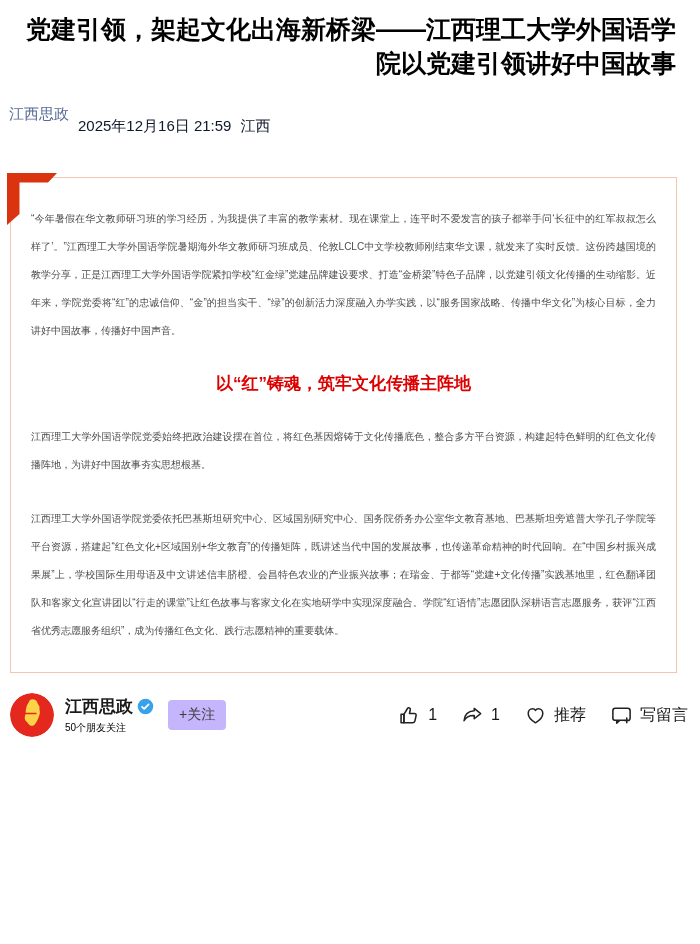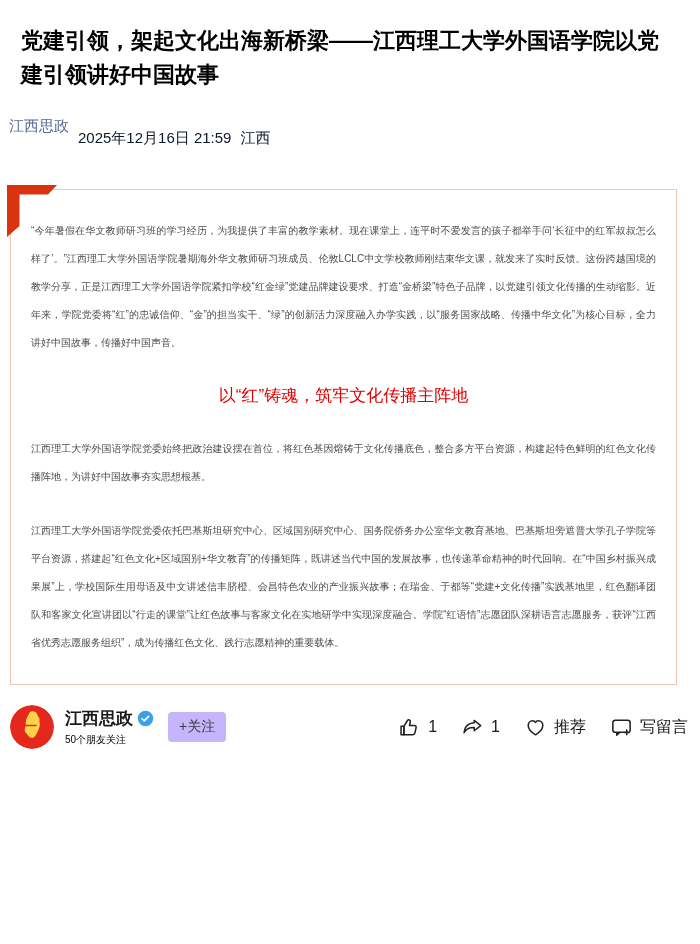--- a/index.html
+++ b/index.html
@@ -10,39 +10,40 @@
   }
   *{box-sizing:border-box;}
   html,body{margin:0;padding:0;}
   body{
     width:700px;height:944px;overflow:hidden;background:#ffffff;
     font-family:"Liberation Sans","DejaVu Sans",sans-serif;color:#333;
   }
   
   .header{padding:12px 24px 0 9px;}
   .title{
-    margin:12px;font-size:22px;line-height:34px;font-weight:700;color:#000;
+    margin:0;font-size:25px;line-height:34px;font-weight:700;color:#000;
     word-break:break-all;
+    text-align:right;
   }
   .meta{margin-top:12px;font-size:15px;display:flex;align-items:center;gap:9px;}
   .meta .author{color:var(--meta-blue);cursor:pointer;}
   .meta .date,.meta .loc{color:#0f172a;margin-top:25px;}
   
   .content-box{
     position:relative;margin:41px 23px 0 10px;
     border:1px solid var(--border-pink);
     padding:1px 20px;background:#fff;
   }
   .corner{position:absolute;top:-5px;left:-4px;color:var(--ribbon-red);}
   .content-box p{
     font-size:10px;line-height:28px;color:#4c4c4c;margin:26px 0;
     text-align:justify;word-break:break-all;
   }
   .content-box h2.sec{
-    font-size:17px;line-height:24px;font-weight:400;color:var(--heading-red);
+    font-size:17px;line-height:24px;font-weight:700;color:var(--heading-red);
     text-align:center;margin:27px 0;
   }
   
   .footer{
     height:62px;margin-top:11px;padding:0 12px 0 10px;
     display:flex;align-items:center;justify-content:space-between;
   }
   .profile{display:flex;align-items:center;}
   .avatar{width:44px;height:44px;border-radius:50%;display:block;}
   .profile-info{margin-left:11px;display:flex;flex-direction:column;gap:3px;}

